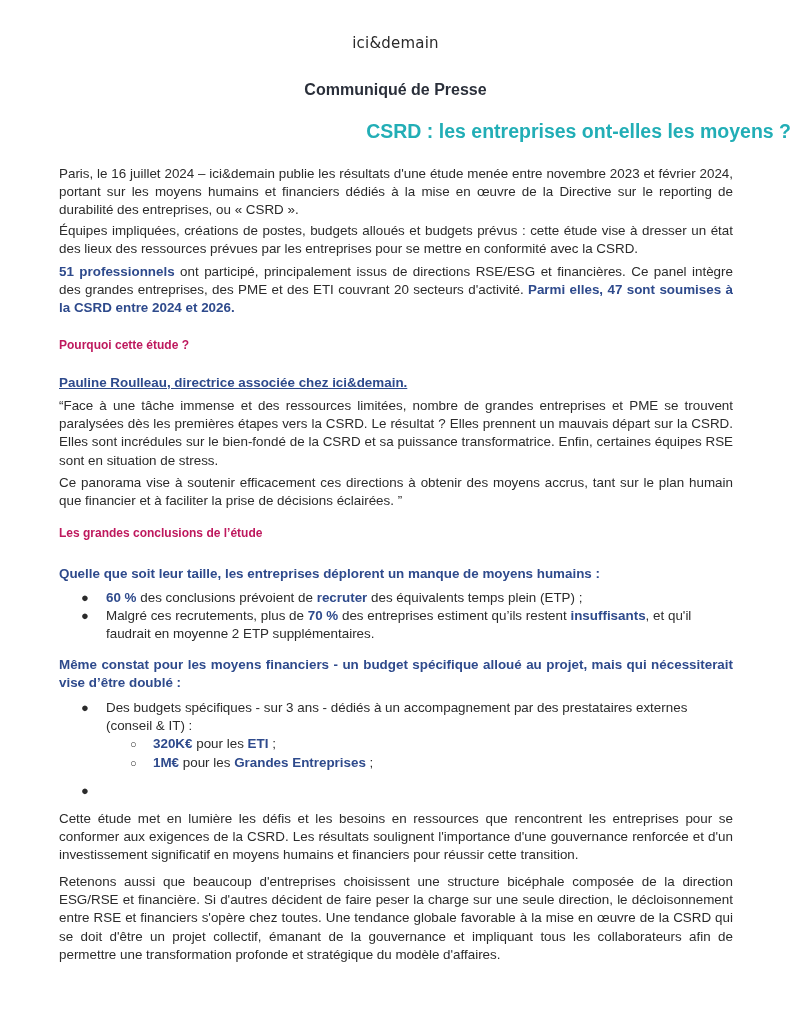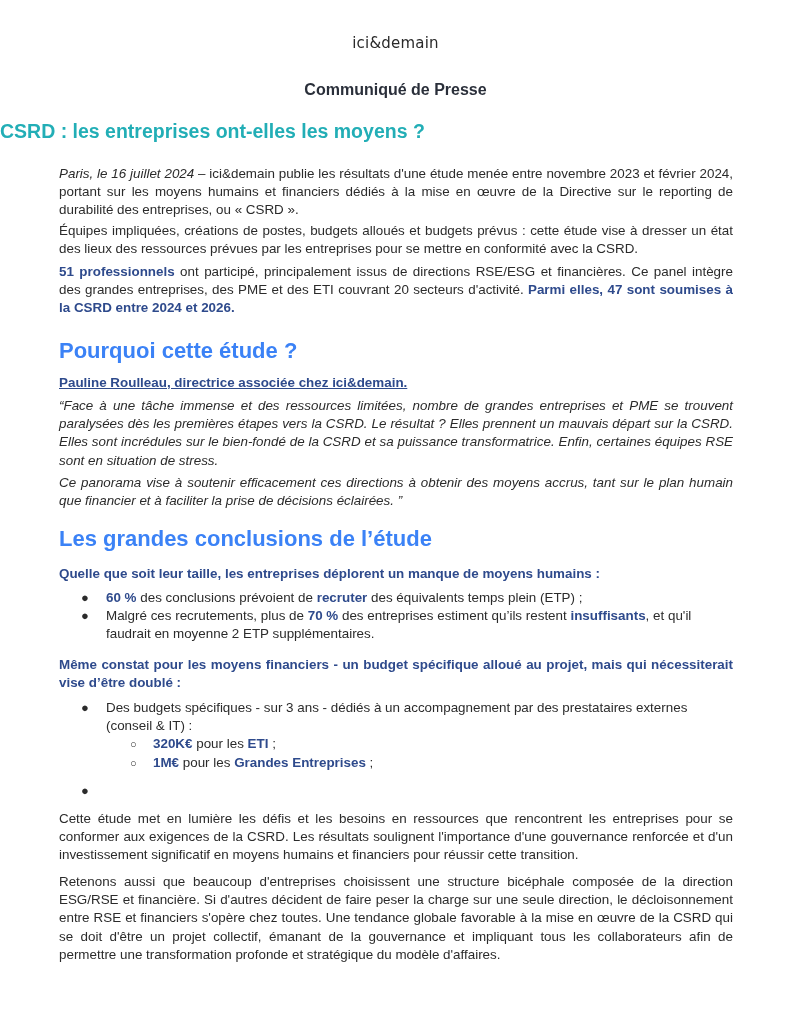--- a/index.html
+++ b/index.html
@@ -10,31 +10,31 @@
     .page { position: absolute; left: 59px; top: 0; width: 674px; }
     .logo {
       position: absolute; left: 0; right: 0; top: 34px; text-align: center;
       font-family: "DejaVu Sans", sans-serif; font-size: 15px; color: #2a2a2a; letter-spacing: 0.2px;
     }
     .press {
       position: absolute; left: 0; right: 0; top: 81px; text-align: center;
       font-weight: bold; font-size: 16px; color: #2a2f3a;
     }
     .main-title {
-      position: absolute; left: 0; right: 0; top: 120px; text-align: left;
+      position: absolute; left: 0; right: 0; top: 120px; text-align: right;
       font-weight: bold; font-size: 19.5px; color: #22aeb6;
     }
     .p {
       position: absolute; left: 0; width: 674px; font-size: 13.4px; line-height: 18.2px;
       text-align: justify; color: #2b2b2b;
     }
     .hl { color: #2e4a8c; font-weight: bold; }
-    .it { font-style: italic; }
+    .it { }
     .h2 {
-      position: absolute; left: 0; font-weight: bold; font-size: 22px; color: #3b82f6;
+      position: absolute; left: 0; font-weight: bold; font-size: 12px; color: #be185d;
     }
     .lead {
       position: absolute; left: 0; width: 674px; font-weight: bold; font-size: 13.4px;
       line-height: 18.2px; color: #2e4a8c; text-align: justify;
     }
     .ul { position: absolute; left: 0; width: 674px; margin: 0; padding: 0; list-style: none; }
     .li { position: relative; padding-left: 47px; font-size: 13.4px; line-height: 18.2px; text-align: left; }
     .li .bullet { position: absolute; left: 22px; top: 0; font-size: 13px; }
     .sub { position: relative; padding-left: 94px; font-size: 13.4px; line-height: 18.2px; }
     .sub .bullet { position: absolute; left: 71px; top: 0; font-size: 11px; }

